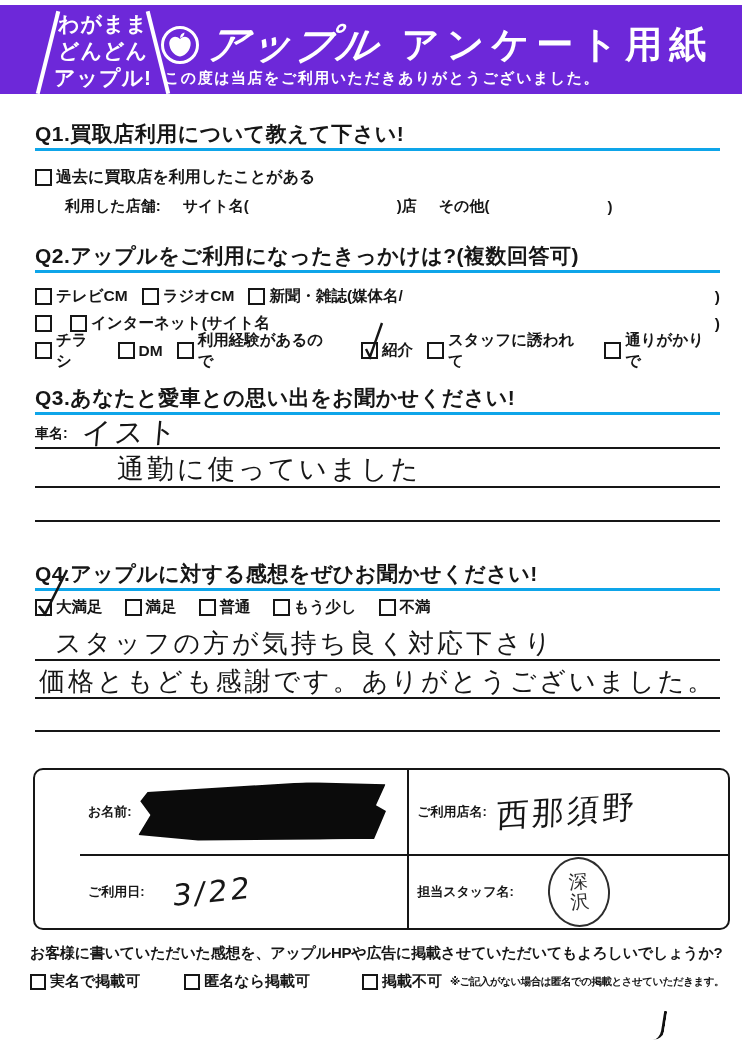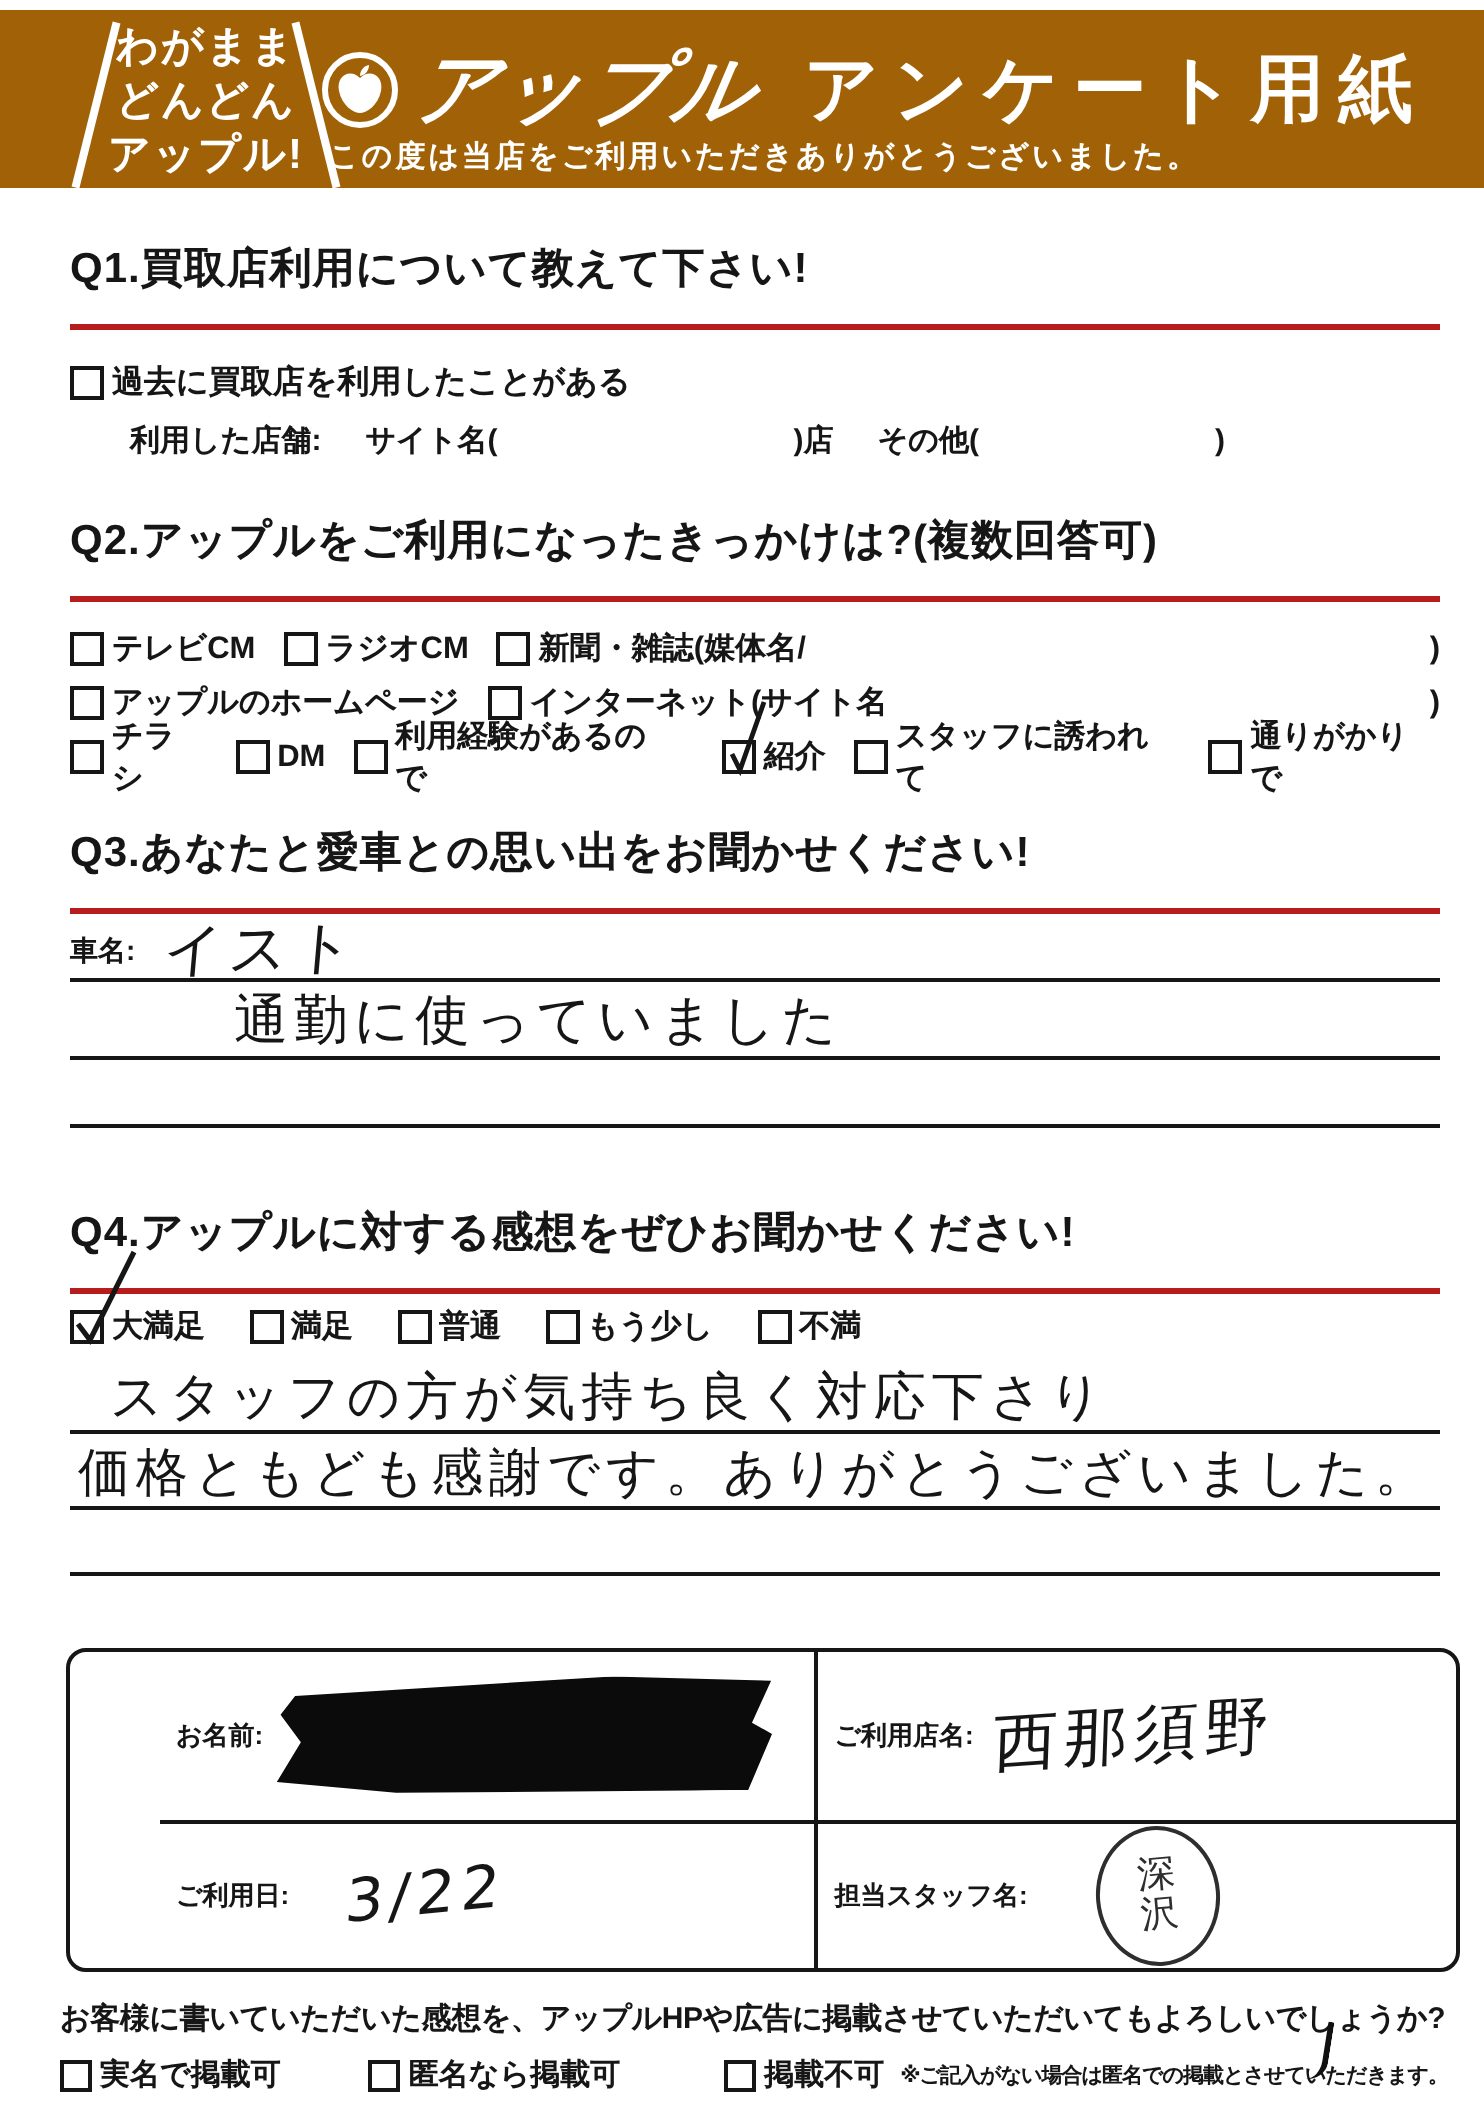--- a/index.html
+++ b/index.html
@@ -2,36 +2,36 @@
 <html><head>
 <meta charset="utf-8">
 <style>
   html,body{margin:0;padding:0;}
   body{
     width:742px;height:1052px;overflow:hidden;background:#ffffff;
     font-family:"Liberation Sans","DejaVu Sans",sans-serif;color:#161616;
     position:relative;
   }
   
-  .banner{position:relative;margin-top:5px;height:89px;background:#a16207;color:#fff;}
+  .banner{position:relative;margin-top:5px;height:89px;background:#6d28d9;color:#fff;}
   .slogan{position:absolute;left:50px;top:5px;width:106px;height:85px;text-align:center;}
   .slogan .edge{position:absolute;top:0;width:4px;height:85px;background:#fff;}
   .slogan .edge.l{left:-4px;transform:rotate(14deg);}
   .slogan .edge.r{right:-4px;transform:rotate(-14deg);}
   .slogan .s-line{font-weight:900;font-size:21px;line-height:27px;letter-spacing:1px;}
   .brand-row{position:absolute;left:160px;top:12px;display:flex;align-items:center;}
   .apple-logo{width:40px;height:40px;margin-right:8px;}
   .brand-script{font-size:40px;font-weight:700;font-style:italic;transform:skewX(-10deg);
     letter-spacing:2px;margin-right:22px;white-space:nowrap;}
   .form-title{font-size:37px;font-weight:900;letter-spacing:7px;white-space:nowrap;}
   .tagline{position:absolute;left:164px;top:64px;font-size:15px;font-weight:700;letter-spacing:1.5px;}
   
   .section{margin:0 22px 0 35px;}
-  .sec-title{font-size:21px;font-weight:800;letter-spacing:0.5px;padding-bottom:14px;
-    border-bottom:3px solid #b91c1c;}
+  .sec-title{font-size:21px;font-weight:800;letter-spacing:0.5px;padding-bottom:0;
+    border-bottom:3px solid #0ea5e9;}
   .opt-row{display:flex;align-items:center;font-weight:700;}
   .cb{width:13px;height:13px;border:2px solid #161616;display:inline-block;margin-right:4px;
     position:relative;flex:none;background:#fff;}
   .cb svg{position:absolute;overflow:visible;}
   .gap-s{width:14px;flex:none;} .gap-m{width:22px;flex:none;}
   .close-paren{margin-left:auto;}
   
   .q1{margin-top:26px;}
   .q1 .opt-row{height:29px;font-size:16px;}
   .q1 .opts{margin-top:12px;}
@@ -137,21 +137,20 @@
       <span class="gap-s"></span>
       <span class="cb"></span>
       <span>ラジオCM</span>
       <span class="gap-s"></span>
       <span class="cb"></span>
       <span>新聞・雑誌(媒体名/</span>
       <span class="close-paren">)</span>
     </div>
     <div class="opt-row">
       <span class="cb"></span>
-      <span>アップルのホームページ</span>
       <span class="gap-s"></span>
       <span class="cb"></span>
       <span>インターネット(サイト名</span>
       <span class="close-paren">)</span>
     </div>
     <div class="opt-row">
       <span class="cb"></span>
       <span>チラシ</span>
       <span class="gap-s"></span>
       <span class="cb"></span>

